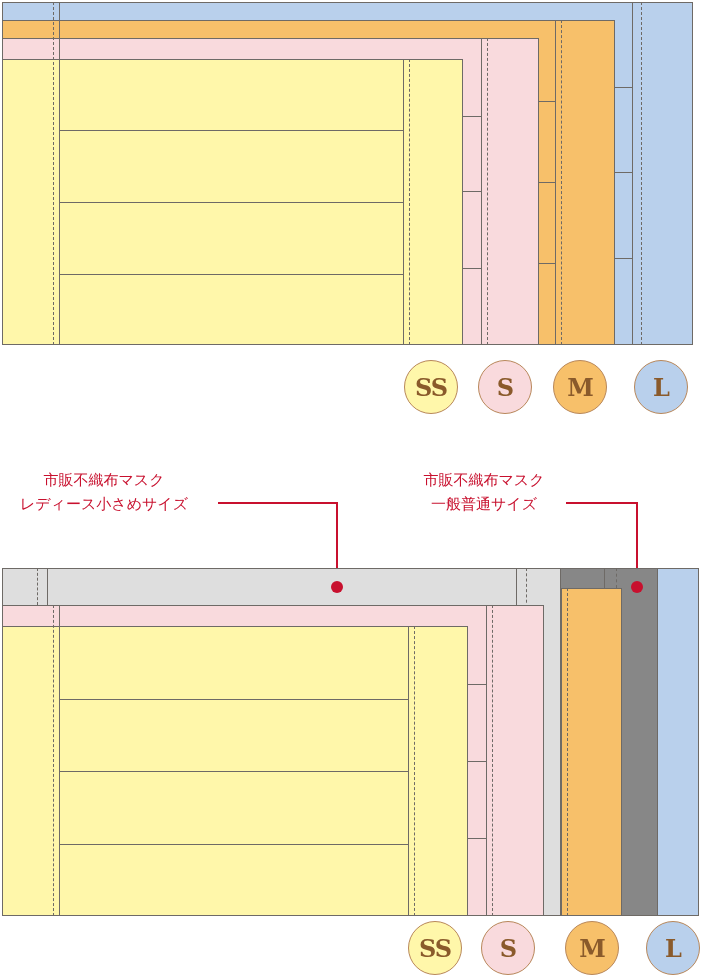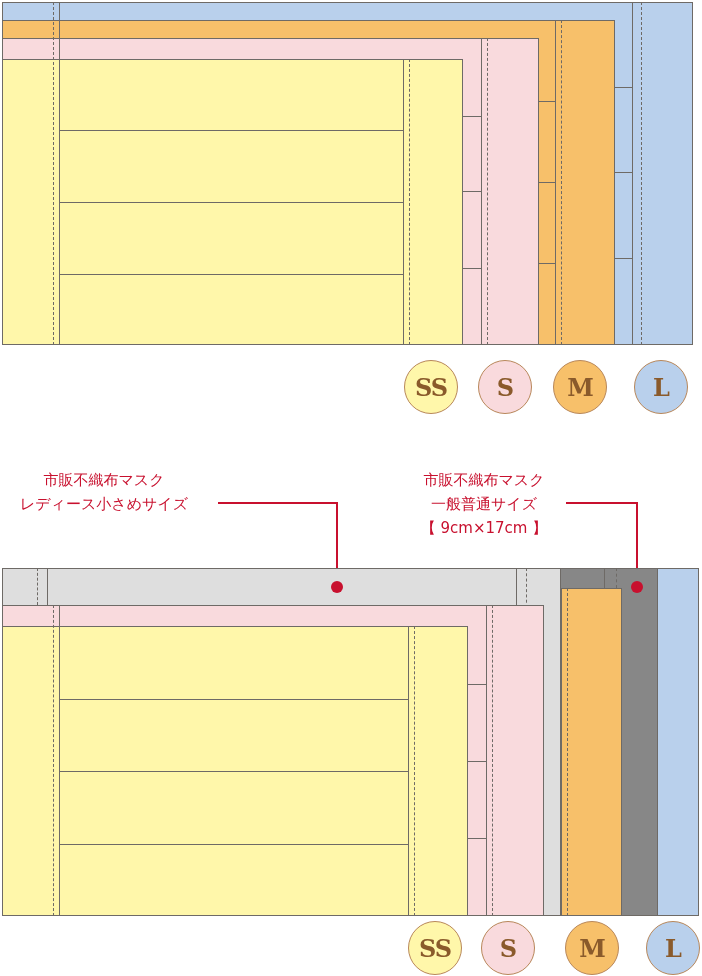--- a/index.html
+++ b/index.html
@@ -62,21 +62,20 @@
   <div class="label" style="left:4px;top:468px;width:200px;">
     <div>市販不織布マスク</div>
     <div>レディース小さめサイズ</div>
   </div>
   <div class="leader" style="left:218px;top:502px;width:120px;height:2px;"></div>
   <div class="leader" style="left:336px;top:502px;width:2px;height:84px;"></div>
 
   <div class="label" style="left:404px;top:468px;width:160px;">
     <div>市販不織布マスク</div>
     <div>一般普通サイズ</div>
-    <div>【 9cm×17cm 】</div>
   </div>
   <div class="leader" style="left:566px;top:502px;width:72px;height:2px;"></div>
   <div class="leader" style="left:636px;top:502px;width:2px;height:84px;"></div>
 
   <div class="abs panel" style="left:2px;top:568px;width:697px;height:348px;background:#b9d0ec;"></div>
 
   <div class="abs panel" style="left:2px;top:568px;width:656px;height:348px;background:#878787;"></div>
   <div class="vline" style="left:604px;top:568px;height:20px;"></div>
   <div class="dash" style="left:616px;top:568px;height:20px;"></div>
 

